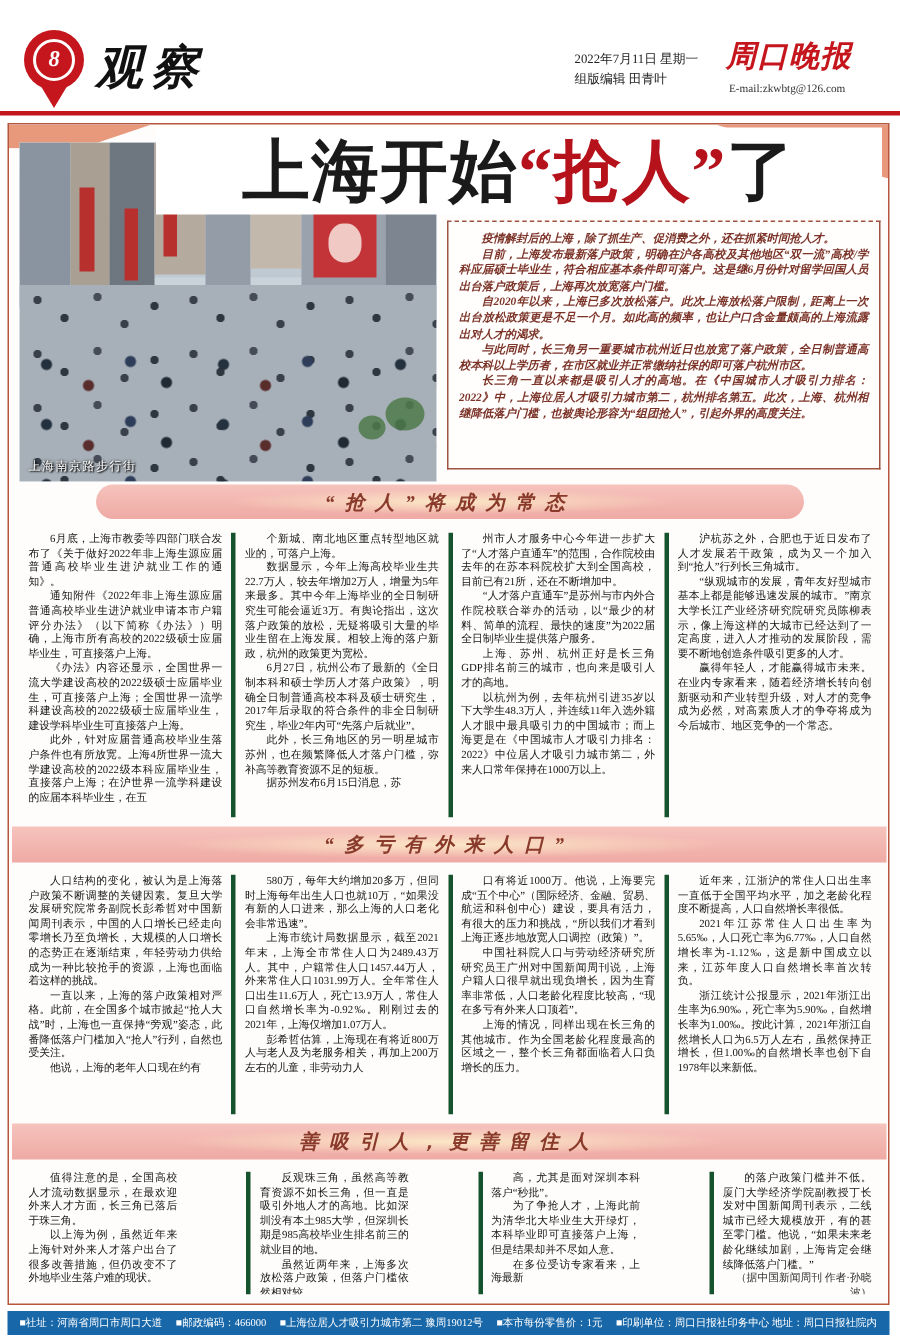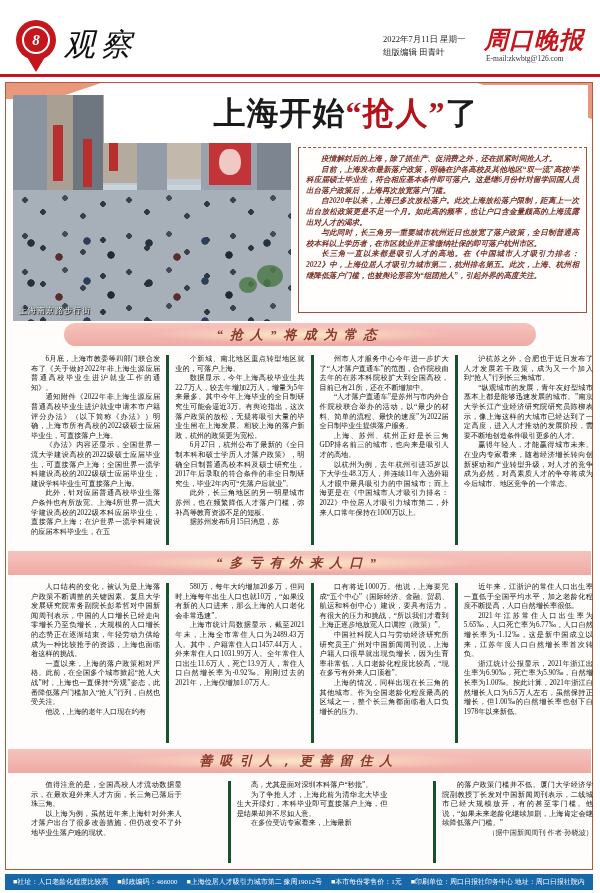--- a/index.html
+++ b/index.html
@@ -10,38 +10,38 @@
     color:#1a1a1a;
   }
   
   .header{position:absolute;left:0;top:0;width:600px;height:78px;background:#fff;}
   .pin-badge{position:absolute;left:16px;top:20px;width:40px;height:40px;background:#c4161c;border-radius:50%;}
   .pin-badge::after{content:"";position:absolute;left:50%;bottom:-12px;transform:translateX(-50%);
     border-left:9px solid transparent;border-right:9px solid transparent;border-top:15px solid #c4161c;}
   .pin-inner{position:absolute;left:50%;top:50%;transform:translate(-50%,-50%);
     width:24px;height:24px;border:2px solid #fff;border-radius:50%;
     color:#fff;font-size:15px;line-height:24px;text-align:center;font-style:italic;font-weight:bold;}
-  .section-name{position:absolute;left:64px;top:24px;font-size:31px;font-weight:normal;font-style:italic;
+  .section-name{position:absolute;left:64px;top:24px;font-size:31px;font-weight:bold;font-style:italic;
     letter-spacing:6px;color:#111;}
   .dateblock{position:absolute;left:383px;top:33px;font-size:8.5px;line-height:13px;color:#222;}
-  .masthead{position:absolute;left:484px;top:24px;font-size:24px;font-weight:bold;font-style:italic;
+  .masthead{position:absolute;left:484px;top:24px;font-size:20px;font-weight:bold;font-style:italic;
     color:#c4161c;letter-spacing:1px;}
   .email{position:absolute;left:486px;top:54px;font-size:7.5px;color:#333;}
   .header-rule{position:absolute;left:0;top:74px;width:600px;height:3px;background:#c4161c;}
   
   .mainbox{position:absolute;left:5px;top:82px;width:588px;height:788px;
     border:1.5px solid #b5563f;background:#fffdfb;box-sizing:border-box;}
   .deco-tl{position:absolute;left:0;top:0;width:95px;height:16px;background:#e9997b;
     clip-path:polygon(0 0,100% 0,50% 100%,0 100%);}
   .deco-tr{position:absolute;right:0;top:0;width:140px;height:36px;background:#e9997b;
     clip-path:polygon(18% 0,100% 0,100% 100%);}
   
   .headline{position:absolute;left:98px;top:2px;width:484px;height:58px;background:#fff;
     display:flex;align-items:center;justify-content:center;white-space:nowrap;
-    font-size:32px;font-weight:900;letter-spacing:1px;}
+    font-size:45px;font-weight:900;letter-spacing:1px;}
   .headline .hl-red{color:#b5121b;}
   
   .photo{position:absolute;left:7px;top:12px;width:278px;height:226px;overflow:hidden;background:#c8d4da;}
   .ph-sky{position:absolute;left:0;top:0;width:100%;height:40%;
     background:linear-gradient(#cdd8df,#bfc9d2);}
   .ph-bldg{position:absolute;top:0;}
   .ph-street{position:absolute;left:0;bottom:0;width:100%;height:58%;
     background:
       radial-gradient(circle 3px at 12px 10px,#39404a 0 2.6px,transparent 3px),
       radial-gradient(circle 3px at 30px 22px,#2e3640 0 2.6px,transparent 3px),
@@ -77,21 +77,21 @@
   .banner{position:absolute;background:linear-gradient(#f6c3bd,#efaaa4);
     display:flex;align-items:center;justify-content:center;overflow:hidden;}
   .banner .glow{position:absolute;width:64%;height:76%;
     background:radial-gradient(ellipse at center,#fbe7c6 0%,rgba(251,231,198,0) 70%);}
   .banner .btxt{position:relative;font-size:13px;font-weight:bold;font-style:italic;
     color:#8a3a2a;letter-spacing:7px;}
   .banner1{left:58px;top:240px;width:472px;height:23px;border-radius:12px;}
   .banner2{left:2px;top:468px;width:583px;height:24px;}
   .banner3{left:2px;top:666px;width:583px;height:24px;}
   
-  .cols{position:absolute;left:7px;width:574px;display:flex;overflow:hidden;margin-left:12px;}
+  .cols{position:absolute;left:7px;width:574px;display:flex;overflow:hidden;}
   .cols1{top:272px;height:190px;}
   .cols2{top:500px;height:160px;}
   .cols3{top:698px;height:82px;gap:40px;}
   .col{flex:1 1 0;overflow:hidden;padding:0 6px;}
   .col + .col{border-left:3px solid #14532d;}
   .col p{margin:0;text-indent:2em;font-size:7.2px;line-height:9.6px;text-align:justify;color:#141414;}
   .col p.byline{text-indent:0;text-align:right;color:#333;}
   
   .footer{position:absolute;left:5px;top:874px;width:588px;height:16px;background:#1767a9;
     display:flex;align-items:center;gap:9px;padding:0 8px;box-sizing:border-box;overflow:hidden;}
@@ -191,20 +191,21 @@
   </div>
   <div class="cols cols2">
       <div class="col">
         <p>人口结构的变化，被认为是上海落户政策不断调整的关键因素。复旦大学发展研究院常务副院长彭希哲对中国新闻周刊表示，中国的人口增长已经走向零增长乃至负增长，大规模的人口增长的态势正在逐渐结束，年轻劳动力供给成为一种比较抢手的资源，上海也面临着这样的挑战。</p>
         <p>一直以来，上海的落户政策相对严格。此前，在全国多个城市掀起“抢人大战”时，上海也一直保持“旁观”姿态，此番降低落户门槛加入“抢人”行列，自然也受关注。</p>
         <p>他说，上海的老年人口现在约有</p>
       </div>
       <div class="col">
         <p>580万，每年大约增加20多万，但同时上海每年出生人口也就10万，“如果没有新的人口进来，那么上海的人口老化会非常迅速”。</p>
         <p>上海市统计局数据显示，截至2021年末，上海全市常住人口为2489.43万人。其中，户籍常住人口1457.44万人，外来常住人口1031.99万人。全年常住人口出生11.6万人，死亡13.9万人，常住人口自然增长率为-0.92‰。刚刚过去的2021年，上海仅增加1.07万人。</p>
+        <p>彭希哲估算，上海现在有将近800万人与老人及为老服务相关，再加上200万左右的儿童，非劳动力人</p>
       </div>
       <div class="col">
         <p>口有将近1000万。他说，上海要完成“五个中心”（国际经济、金融、贸易、航运和科创中心）建设，要具有活力，有很大的压力和挑战，“所以我们才看到上海正逐步地放宽人口调控（政策）”。</p>
         <p>中国社科院人口与劳动经济研究所研究员王广州对中国新闻周刊说，上海户籍人口很早就出现负增长，因为生育率非常低，人口老龄化程度比较高，“现在多亏有外来人口顶着”。</p>
         <p>上海的情况，同样出现在长三角的其他城市。作为全国老龄化程度最高的区域之一，整个长三角都面临着人口负增长的压力。</p>
       </div>
       <div class="col">
         <p>近年来，江浙沪的常住人口出生率一直低于全国平均水平，加之老龄化程度不断提高，人口自然增长率很低。</p>
         <p>2021年江苏常住人口出生率为5.65‰，人口死亡率为6.77‰，人口自然增长率为-1.12‰，这是新中国成立以来，江苏年度人口自然增长率首次转负。</p>
         <p>浙江统计公报显示，2021年浙江出生率为6.90‰，死亡率为5.90‰，自然增长率为1.00‰。按此计算，2021年浙江自然增长人口为6.5万人左右，虽然保持正增长，但1.00‰的自然增长率也创下自1978年以来新低。</p>
@@ -214,30 +215,34 @@
   <div class="banner banner3">
     <div class="glow"></div>
     <div class="btxt">善吸引人，更善留住人</div>
   </div>
   <div class="cols cols3">
       <div class="col">
         <p>值得注意的是，全国高校人才流动数据显示，在最欢迎外来人才方面，长三角已落后于珠三角。</p>
         <p>以上海为例，虽然近年来上海针对外来人才落户出台了很多改善措施，但仍改变不了外地毕业生落户难的现状。</p>
       </div>
       <div class="col">
+        <p>反观珠三角，虽然高等教育资源不如长三角，但一直是吸引外地人才的高地。比如深圳没有本土985大学，但深圳长期是985高校毕业生排名前三的就业目的地。</p>
+        <p>虽然近两年来，上海多次放松落户政策，但落户门槛依然相对较</p>
+      </div>
+      <div class="col">
         <p>高，尤其是面对深圳本科落户“秒批”。</p>
         <p>为了争抢人才，上海此前为清华北大毕业生大开绿灯，本科毕业即可直接落户上海，但是结果却并不尽如人意。</p>
         <p>在多位受访专家看来，上海最新</p>
       </div>
       <div class="col">
         <p>的落户政策门槛并不低。厦门大学经济学院副教授丁长发对中国新闻周刊表示，二线城市已经大规模放开，有的甚至零门槛。他说，“如果未来老龄化继续加剧，上海肯定会继续降低落户门槛。”</p>
         <p class="byline">（据中国新闻周刊 作者·孙晓波）</p>
       </div>
     </div>
 </div>
 
 <div class="footer" id="footer-bar">
-    <span>■社址：人口老龄化程度比较高</span>
+    <span>■社址：河南省周口市周口大道</span>
     <span>■邮政编码：466000</span>
     <span>■上海位居人才吸引力城市第二 豫周19012号</span>
     <span>■本市每份零售价：1元</span>
     <span>■印刷单位：周口日报社印务中心 地址：周口日报社院内</span>
   </div>
 
 </body></html>

